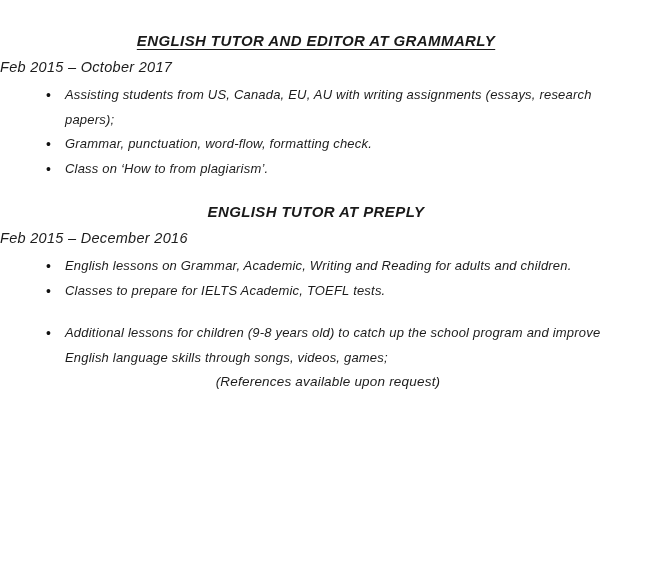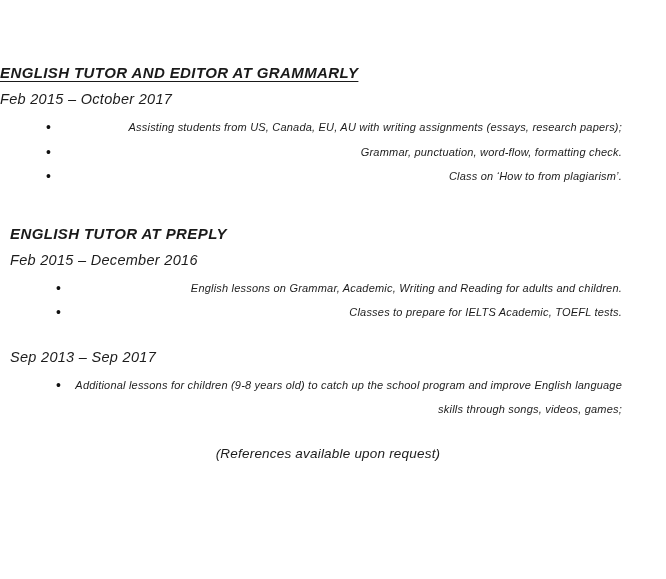--- a/index.html
+++ b/index.html
@@ -16,30 +16,29 @@
     font-style: italic;
     color: #1c1c1c;
   }
 
   .page {
     width: 632px;
     padding-top: 28px;
   }
 
   .section { margin-top: 0; }
-  .section + .section { margin-top: 18px; padding-left: 10px; }
+  .section + .section { margin-top: 18px; }
 
   .section-title {
-    text-align: left;
+    text-align: center;
     font-size: 15px;
     font-weight: bold;
     line-height: 25px;
     letter-spacing: 0.4px;
     color: #1a1a1a;
-    margin-top: 32px;
   }
 
   .section-title.underlined {
     text-decoration: underline;
     text-underline-offset: 3px;
     text-decoration-thickness: 1.2px;
   }
 
   .section-dates {
     text-align: left;
@@ -50,44 +49,42 @@
 
   ul.duties {
     list-style: none;
     margin-top: 2px;
   }
 
   ul.duties li {
     position: relative;
     margin-left: 65px;
     margin-right: 10px;
-    font-size: 11px;
+    font-size: 13px;
     line-height: 24.5px;
     letter-spacing: 0.2px;
-    text-align: right;
   }
 
   ul.duties li::before {
     content: "\2022";
     position: absolute;
     left: -19px;
     top: 0;
     font-size: 14px;
     font-style: normal;
     color: #111111;
   }
 
   .footer-note {
     position: relative;
     left: 12px;
     text-align: center;
     font-size: 13.5px;
     line-height: 24.5px;
     letter-spacing: 0.2px;
-    margin-top: 20px;
   }
 </style>
 </head>
 <body>
 
 <div class="page">
   <div id="sections-root">
       <section class="section">
         <h2 class="section-title underlined">ENGLISH TUTOR AND EDITOR AT GRAMMARLY</h2>
         <div class="section-dates">Feb 2015 – October 2017</div>
@@ -99,20 +96,19 @@
       </section>
       <section class="section">
         <h2 class="section-title">ENGLISH TUTOR AT PREPLY</h2>
         <div class="section-dates">Feb 2015 – December 2016</div>
         <ul class="duties">
           <li>English lessons on Grammar, Academic, Writing and Reading for adults and children.</li>
           <li>Classes to prepare for IELTS Academic, TOEFL tests.</li>
         </ul>
       </section>
       <section class="section">
-        <div class="section-dates">Sep 2013 – Sep 2017</div>
         <ul class="duties">
           <li>Additional lessons for children (9-8 years old) to catch up the school program and improve English language skills through songs, videos, games;</li>
         </ul>
       </section>
     </div>
   <div class="footer-note">(References available upon request)</div>
 </div>
 
 </body></html>

